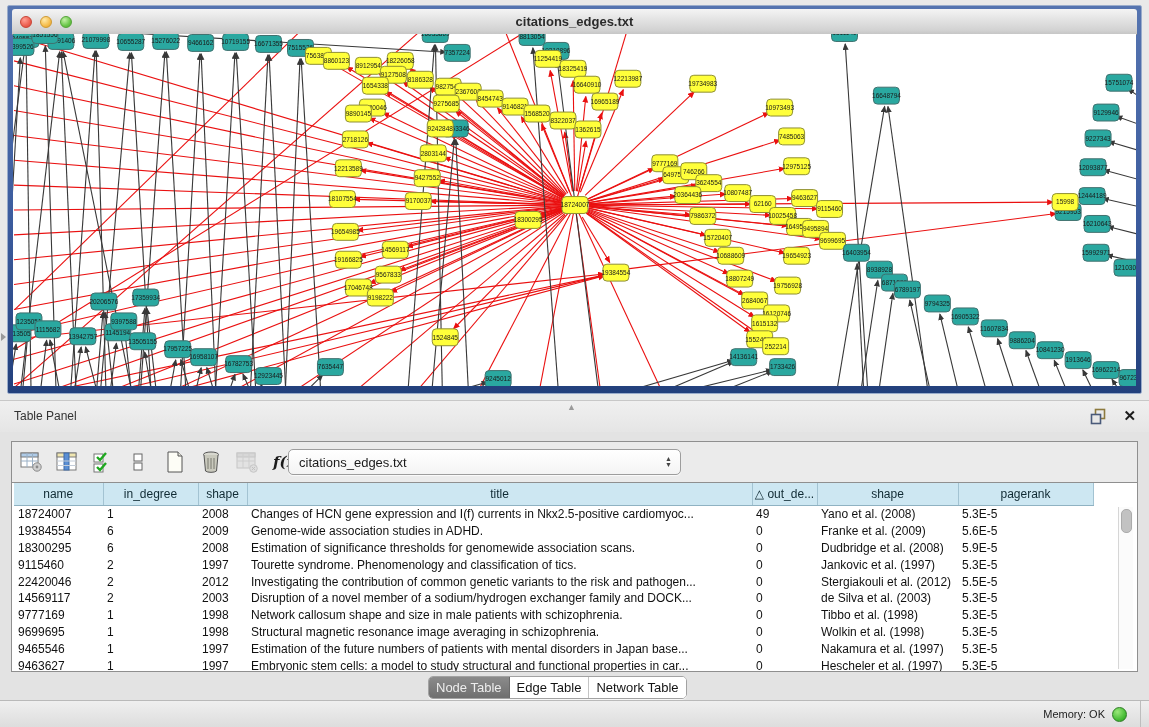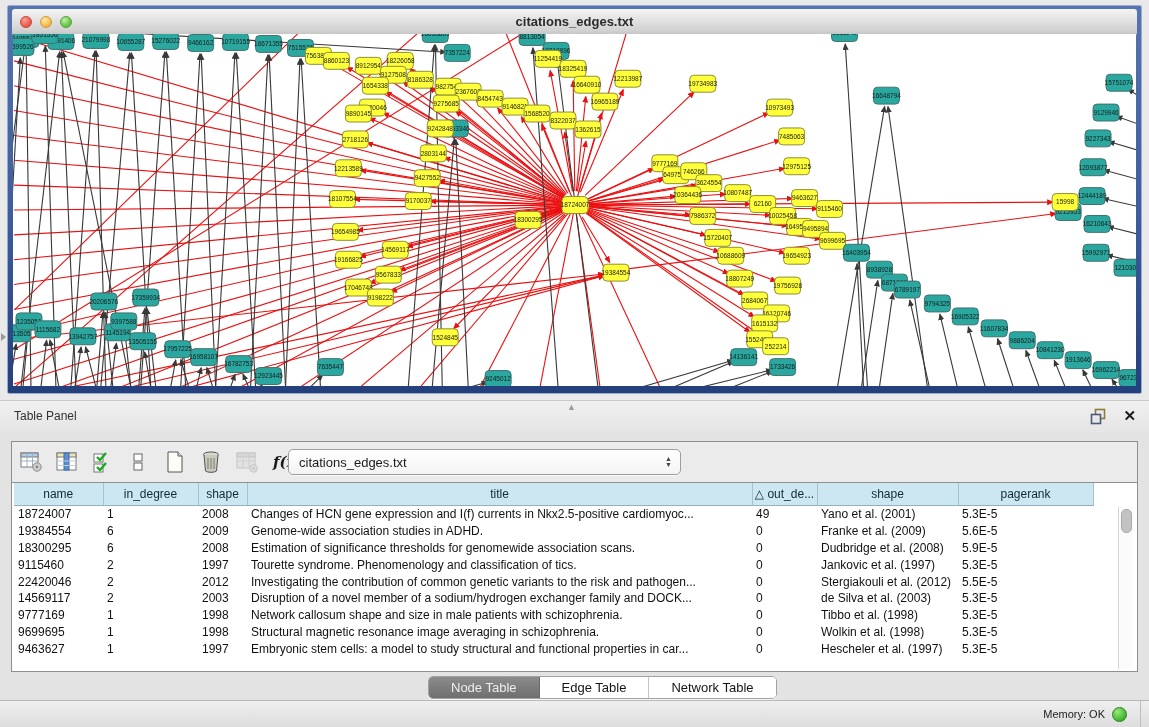--- a/index.html
+++ b/index.html
@@ -83,21 +83,21 @@
     background:#fbfbfb;border-left:1px solid #d6d6d6;
   }
   #vthumb{position:absolute;left:2px;top:2px;width:9px;height:22px;background:#c2c2c2;border:1px solid #ababab;border-radius:5px;}
   
   #table-tabs{
     position:absolute;left:428px;top:676px;height:21px;display:flex;
     border:1px solid #a2a2a2;border-radius:5px;overflow:hidden;background:#fff;
     box-shadow:0 1px 0 rgba(255,255,255,.7);
   }
   .seg{
-    padding:0 22px;font-size:13px;color:#141414;display:flex;align-items:center;
+    padding:0 7px;font-size:13px;color:#141414;display:flex;align-items:center;
     background:#ffffff;border-right:1px solid #c4c4c4;
   }
   .seg:last-child{border-right:none;}
   .seg.sel{background:linear-gradient(180deg,#8b8b8b,#6f6f6f);color:#ededed;border-right:1px solid #6a6a6a;}
   
   #status{
     position:absolute;left:0;top:700px;width:1149px;height:27px;
     background:linear-gradient(180deg,#efefef,#dddddd);border-top:1px solid #b9b9b9;box-sizing:border-box;
   }
   #memory{position:absolute;right:44px;top:7px;font-size:11px;color:#222;}
@@ -889,21 +889,21 @@
               <th>pagerank</th>
             </tr>
           </thead>
           <tbody>
             <tr>
               <td>18724007</td>
               <td>1</td>
               <td>2008</td>
               <td>Changes of HCN gene expression and I(f) currents in Nkx2.5-positive cardiomyoc...</td>
               <td>49</td>
-              <td>Yano et al. (2001)</td>
+              <td>Yano et al. (2008)</td>
               <td>5.3E-5</td>
             </tr>
             <tr>
               <td>19384554</td>
               <td>6</td>
               <td>2009</td>
               <td>Genome-wide association studies in ADHD.</td>
               <td>0</td>
               <td>Franke et al. (2009)</td>
               <td>5.6E-5</td>
@@ -956,20 +956,29 @@
             <tr>
               <td>9699695</td>
               <td>1</td>
               <td>1998</td>
               <td>Structural magnetic resonance image averaging in schizophrenia.</td>
               <td>0</td>
               <td>Wolkin et al. (1998)</td>
               <td>5.3E-5</td>
             </tr>
             <tr>
+              <td>9465546</td>
+              <td>1</td>
+              <td>1997</td>
+              <td>Estimation of the future numbers of patients with mental disorders in Japan base...</td>
+              <td>0</td>
+              <td>Nakamura et al. (1997)</td>
+              <td>5.3E-5</td>
+            </tr>
+            <tr>
               <td>9463627</td>
               <td>1</td>
               <td>1997</td>
               <td>Embryonic stem cells: a model to study structural and functional properties in car...</td>
               <td>0</td>
               <td>Hescheler et al. (1997)</td>
               <td>5.3E-5</td>
             </tr>
           </tbody>
         </table>

